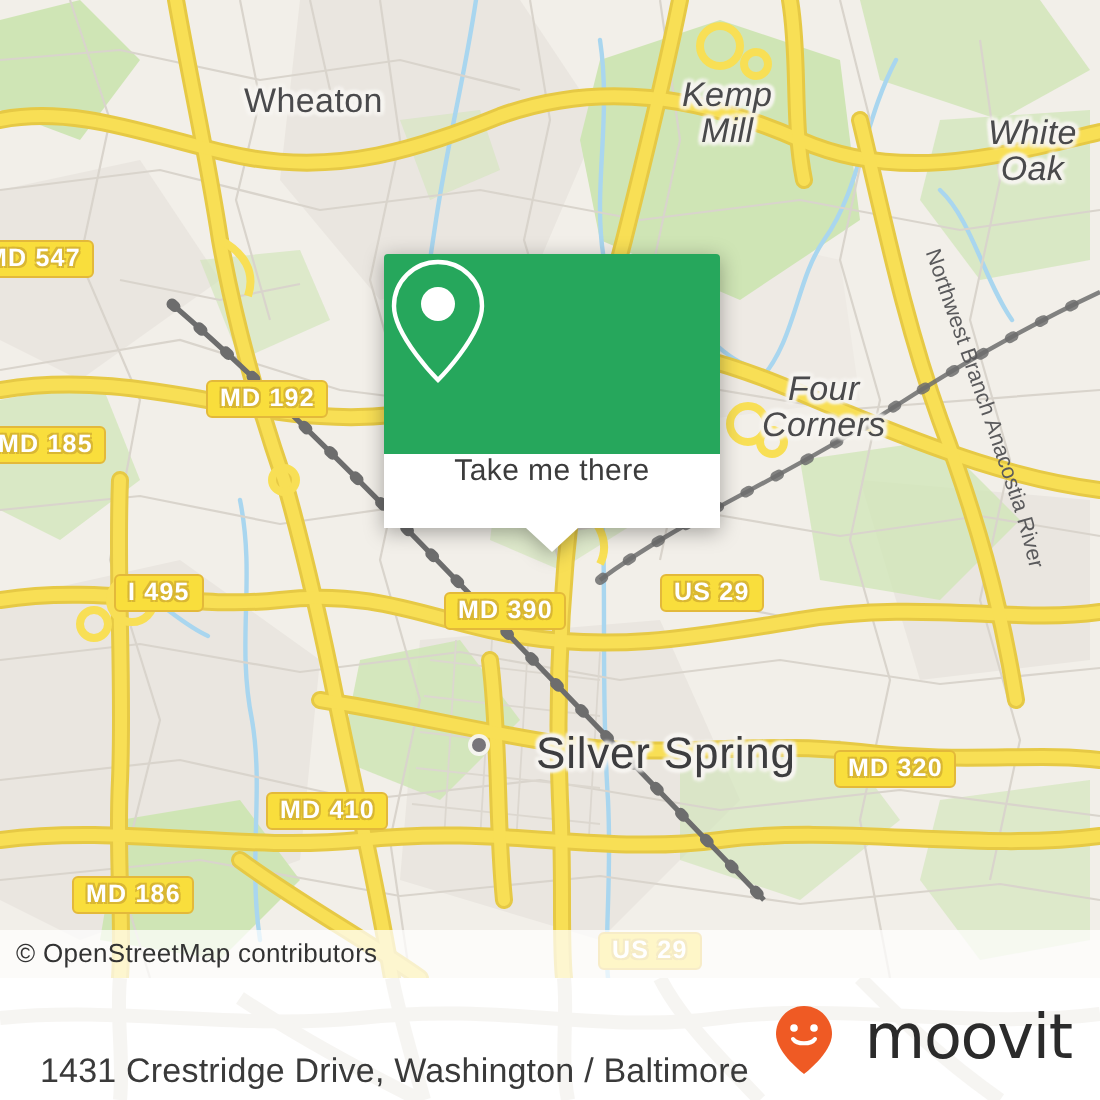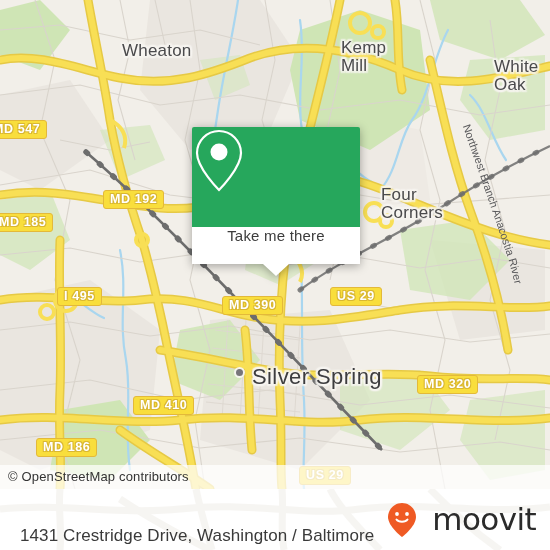--- a/index.html
+++ b/index.html
@@ -25,21 +25,21 @@
       -1.6px  1.6px 1.4px #f7f5f1, 1.6px  1.6px 1.4px #f7f5f1,
        0     -1.8px 1.4px #f7f5f1, 0     1.8px 1.4px #f7f5f1,
       -1.8px  0    1.4px #f7f5f1, 1.8px  0    1.4px #f7f5f1;
     white-space:nowrap;
     line-height:1.04;
     letter-spacing:.2px;
     pointer-events:none;
   }
   .label.town{font-size:17px;color:#4a4a4c;}
   .label.city{font-size:22px;color:#3d3d3f;letter-spacing:.4px;}
-  .label.two{}
+  .label.two{text-align:center;font-style:italic;}
 
   .citydot{
     position:absolute;width:7px;height:7px;border-radius:50%;
     background:#77757a;box-shadow:0 0 0 2px rgba(247,245,241,.95);
   }
 
   
   .shield{
     position:absolute;
     background:#f9de3c;
@@ -274,21 +274,21 @@
           <div>Mill</div>
         </div>
         <div class="label town two" style="left: 494px; top: 38px; margin-top: 20px;">
           <div>White</div>
           <div>Oak</div>
         </div>
         <div class="label town two" style="left: 381px; top: 186px;">
           <div>Four</div>
           <div>Corners</div>
         </div>
-        <div class="label city" style="left: 252px; top: 366px;">
+        <div class="label city" style="left: 268px; top: 366px;">
           <div>Silver Spring</div>
         </div>
       </div>
     <div class="citydot" style="left:236px;top:369px;"></div>
 
     <div id="shield-layer">
         <div class="shield" style="left: -14px; top: 120px;">MD 547</div>
         <div class="shield" style="left: 103px; top: 190px;">MD 192</div>
         <div class="shield" style="left: -8px; top: 213px;">MD 185</div>
         <div class="shield" style="left: 57px; top: 287px;">I 495</div>

